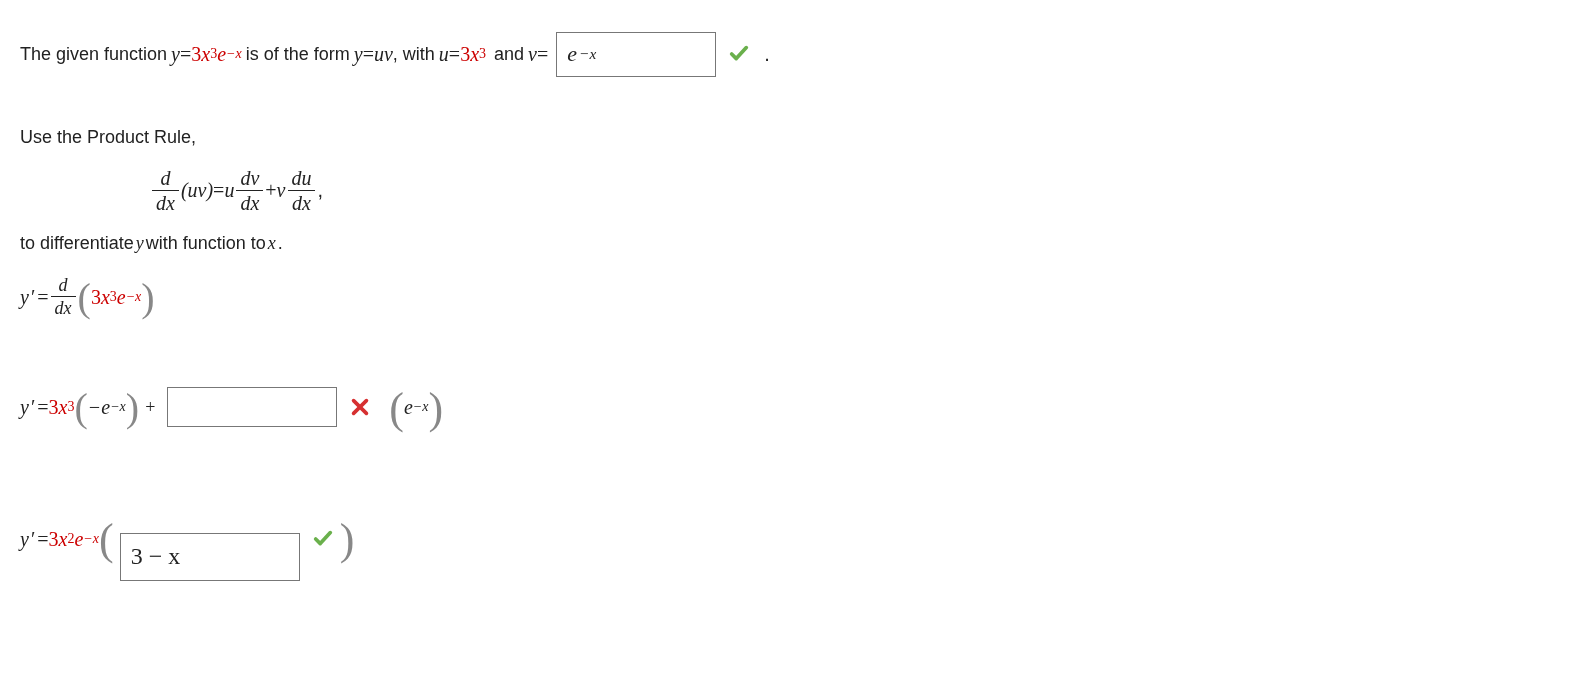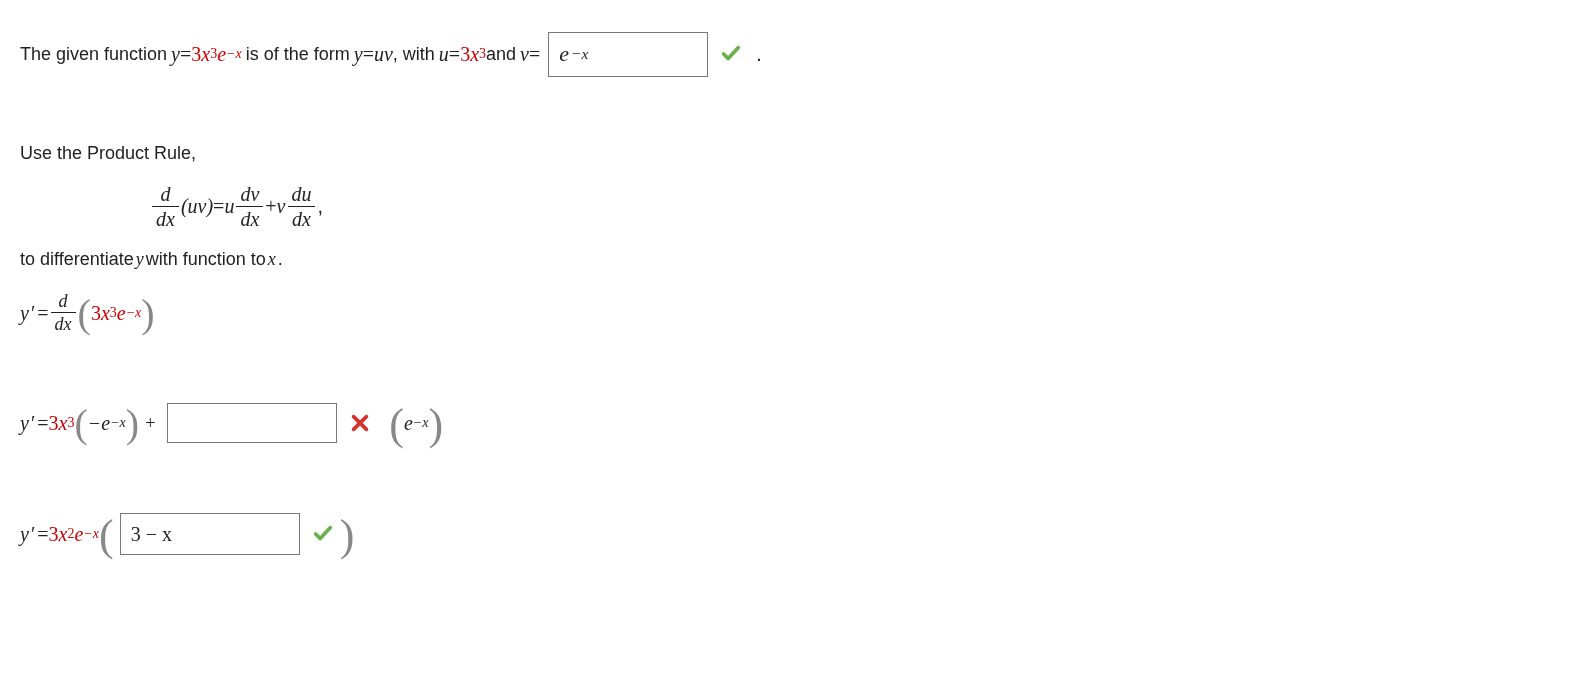--- a/index.html
+++ b/index.html
@@ -92,40 +92,40 @@
     <span class="mi">uv</span>
   </span>
   <span>, with </span>
   <span class="math-inline" style="margin-left:4px;">
     <span class="mi">u</span>
     <span style="font-style:normal;"> = </span>
     <span class="mn red">3</span>
     <span class="mi red">x</span>
     <sup><span class="mn red">3</span></sup>
   </span>
-  <span style="margin-left:0;"> and </span>
+  <span style="margin-left:8px;"> and </span>
   <span class="math-inline" style="margin-left:4px;">
     <span class="mi">v</span>
     <span style="font-style:normal;"> = </span>
   </span>
   <span class="answer-box" style="min-width:160px; min-height:44px; margin-left:8px;">
     <span class="mi">e</span>
     <sup style="font-style:italic; margin-left:2px;"><span>−x</span></sup>
   </span>
   <span class="check-icon">
     <svg width="22" height="22" viewBox="0 0 24 24">
         <path d="M4 12 L9 17 L20 5" stroke="#6ab04c" stroke-width="4" fill="none" stroke-linecap="round" stroke-linejoin="round"></path>
       </svg>
   </span>
   <span style="margin-left:8px; font-size:20px;">.</span>
 </div>
 
 <div class="section-gap"></div>
 
-<div class="row" style="margin-top:24px;">
+<div class="row" style="margin-top:8px;">
   <span>Use the Product Rule,</span>
 </div>
 
 <div class="row indent" style="margin:18px 0 18px 130px; font-size:20px;">
   <span class="frac">
     <span class="num">d</span>
     <span class="den">dx</span>
   </span>
   <span class="mi" style="font-family:Liberation Serif, serif;">(uv)</span>
   <span class="mn" style="font-style:normal;"> = </span>
@@ -217,21 +217,21 @@
     <span style="font-style:normal;"> = </span>
   </span>
   <span class="math-inline">
     <span class="mn red">3</span>
     <span class="mi red">x</span>
     <sup><span class="mn red">2</span></sup>
     <span class="mi red">e</span>
     <sup><span class="mi red">−x</span></sup>
   </span>
   <span class="bigparen">(</span>
-  <span class="answer-box" style="min-width:180px; min-height:42px; font-size:20px;">
+  <span class="answer-box" style="min-width:180px; min-height:42px; font-size:24px;margin-top:36px;">
     <span style="font-family:'Times New Roman',serif;">3 − x</span>
   </span>
   <span class="check-icon">
     <svg width="22" height="22" viewBox="0 0 24 24">
         <path d="M4 12 L9 17 L20 5" stroke="#6ab04c" stroke-width="4" fill="none" stroke-linecap="round" stroke-linejoin="round"></path>
       </svg>
   </span>
   <span class="bigparen">)</span>
 </div>
 

